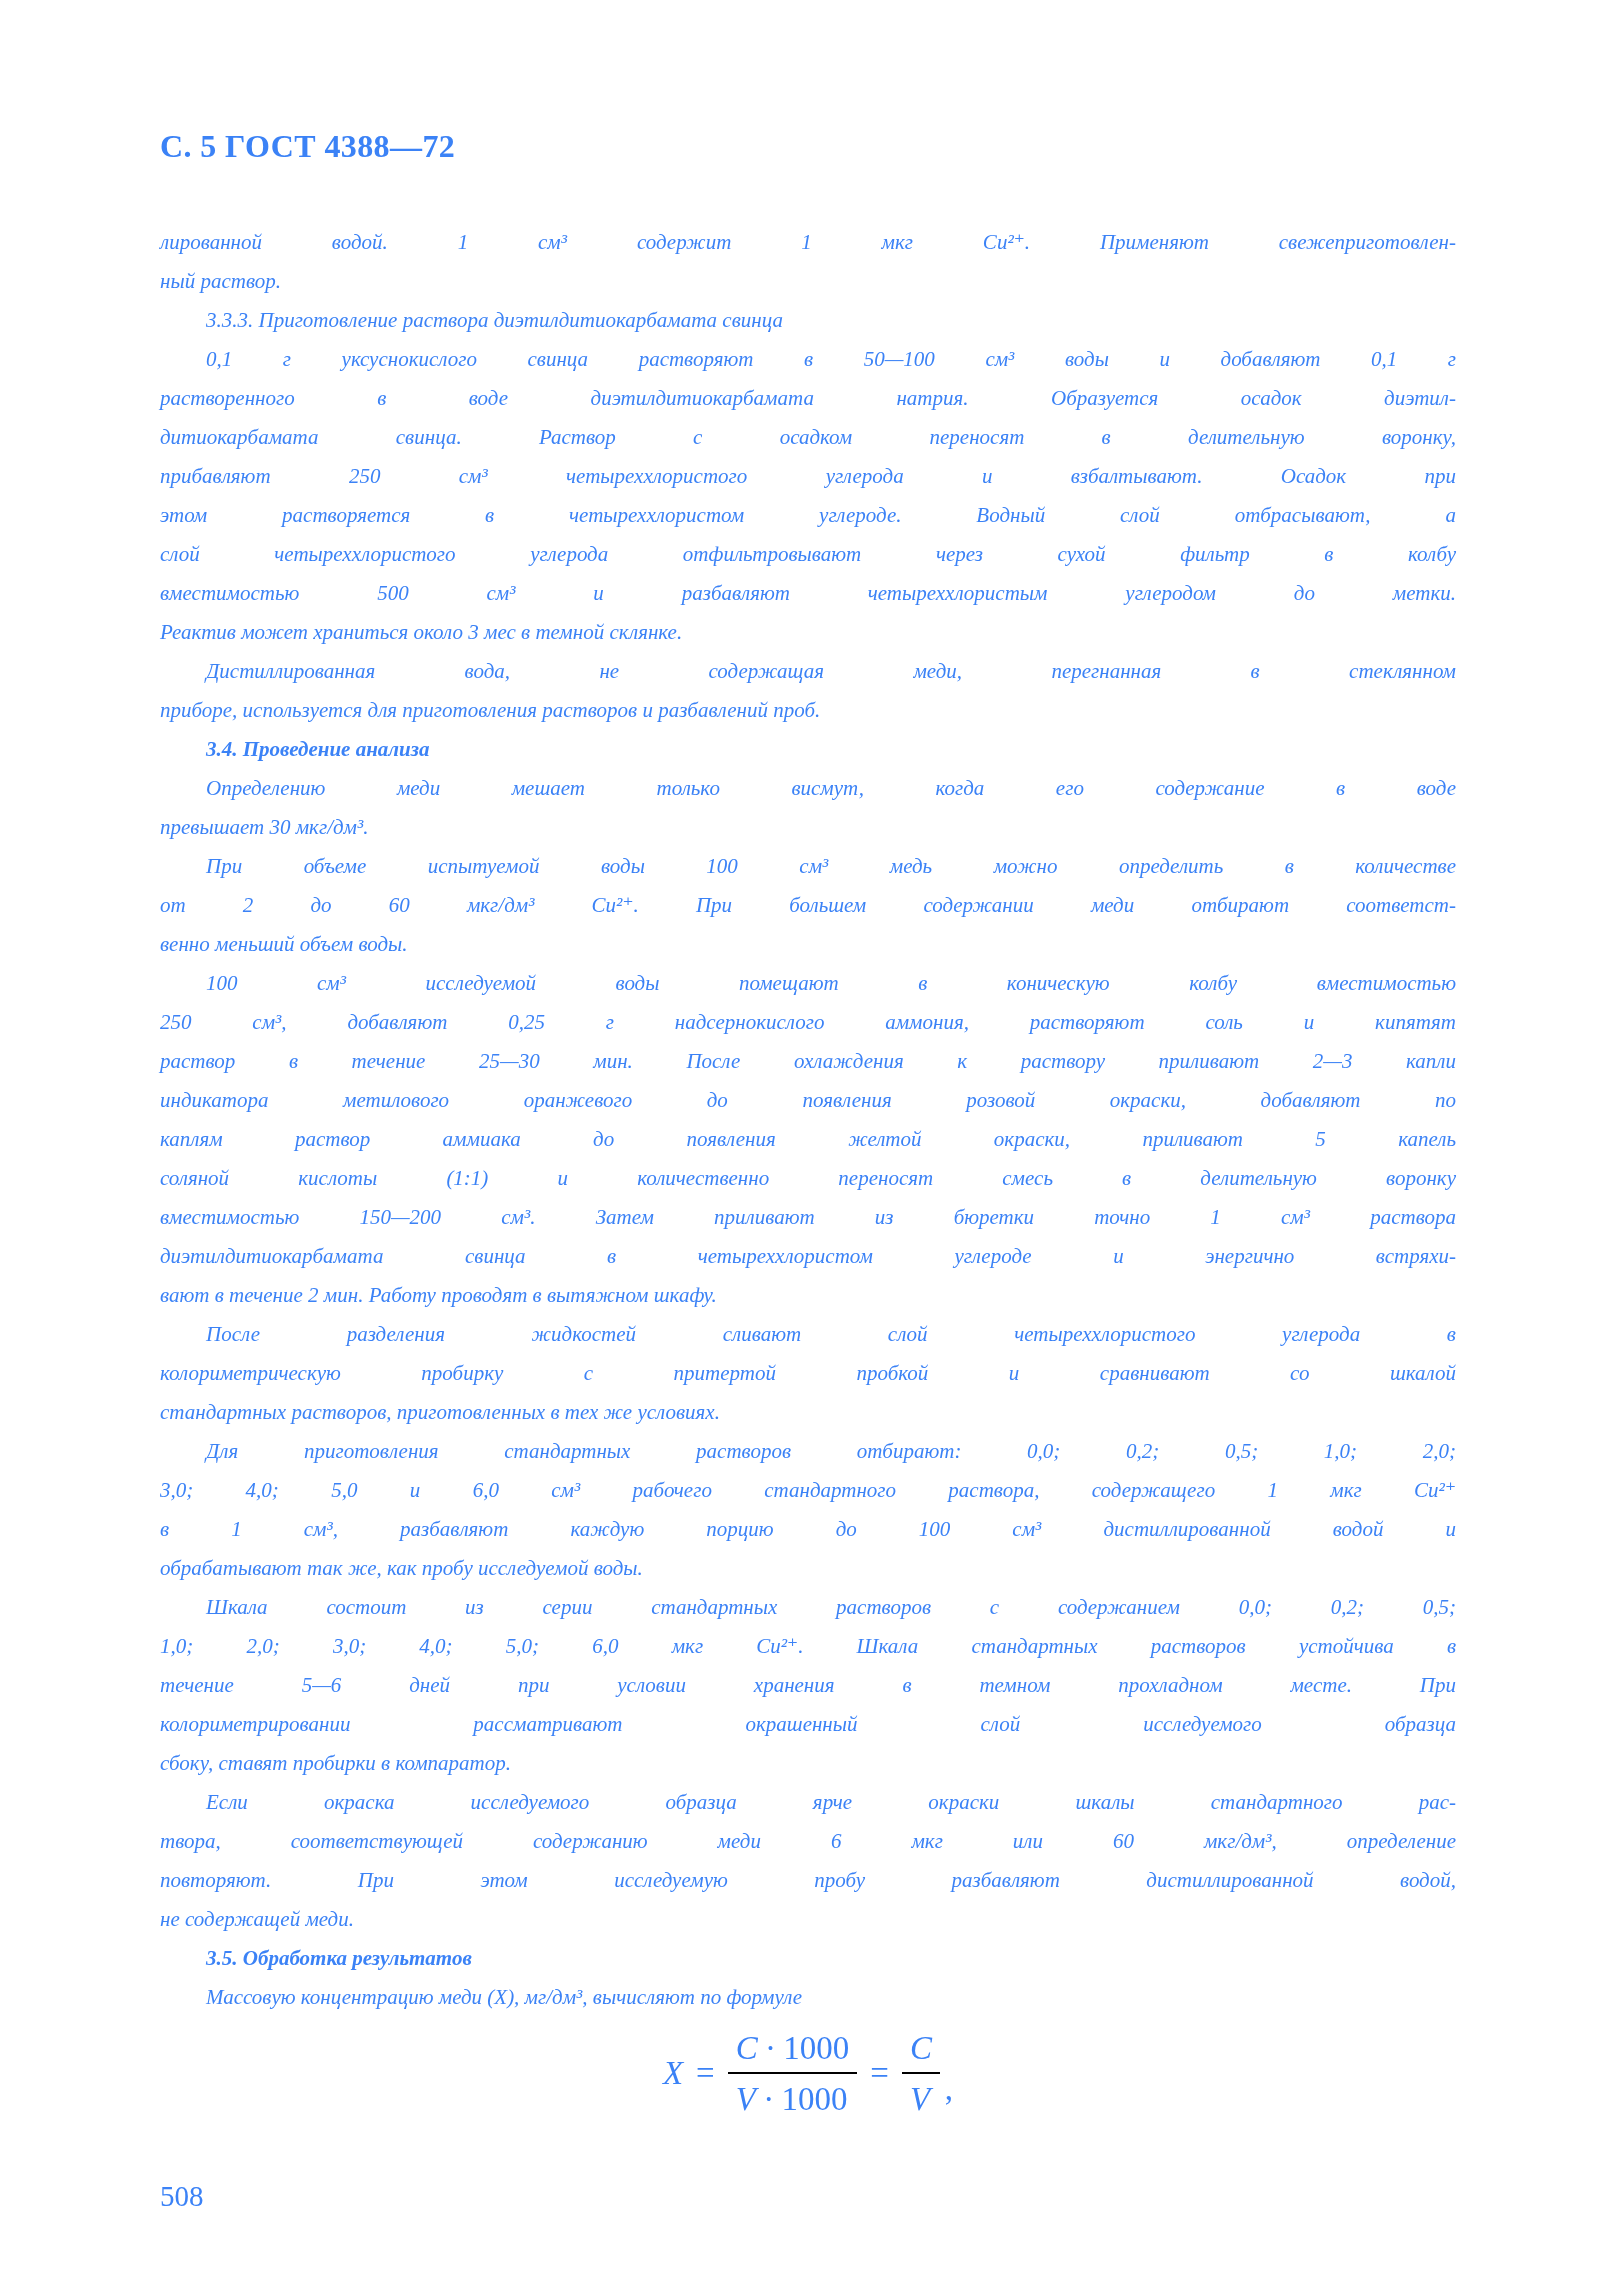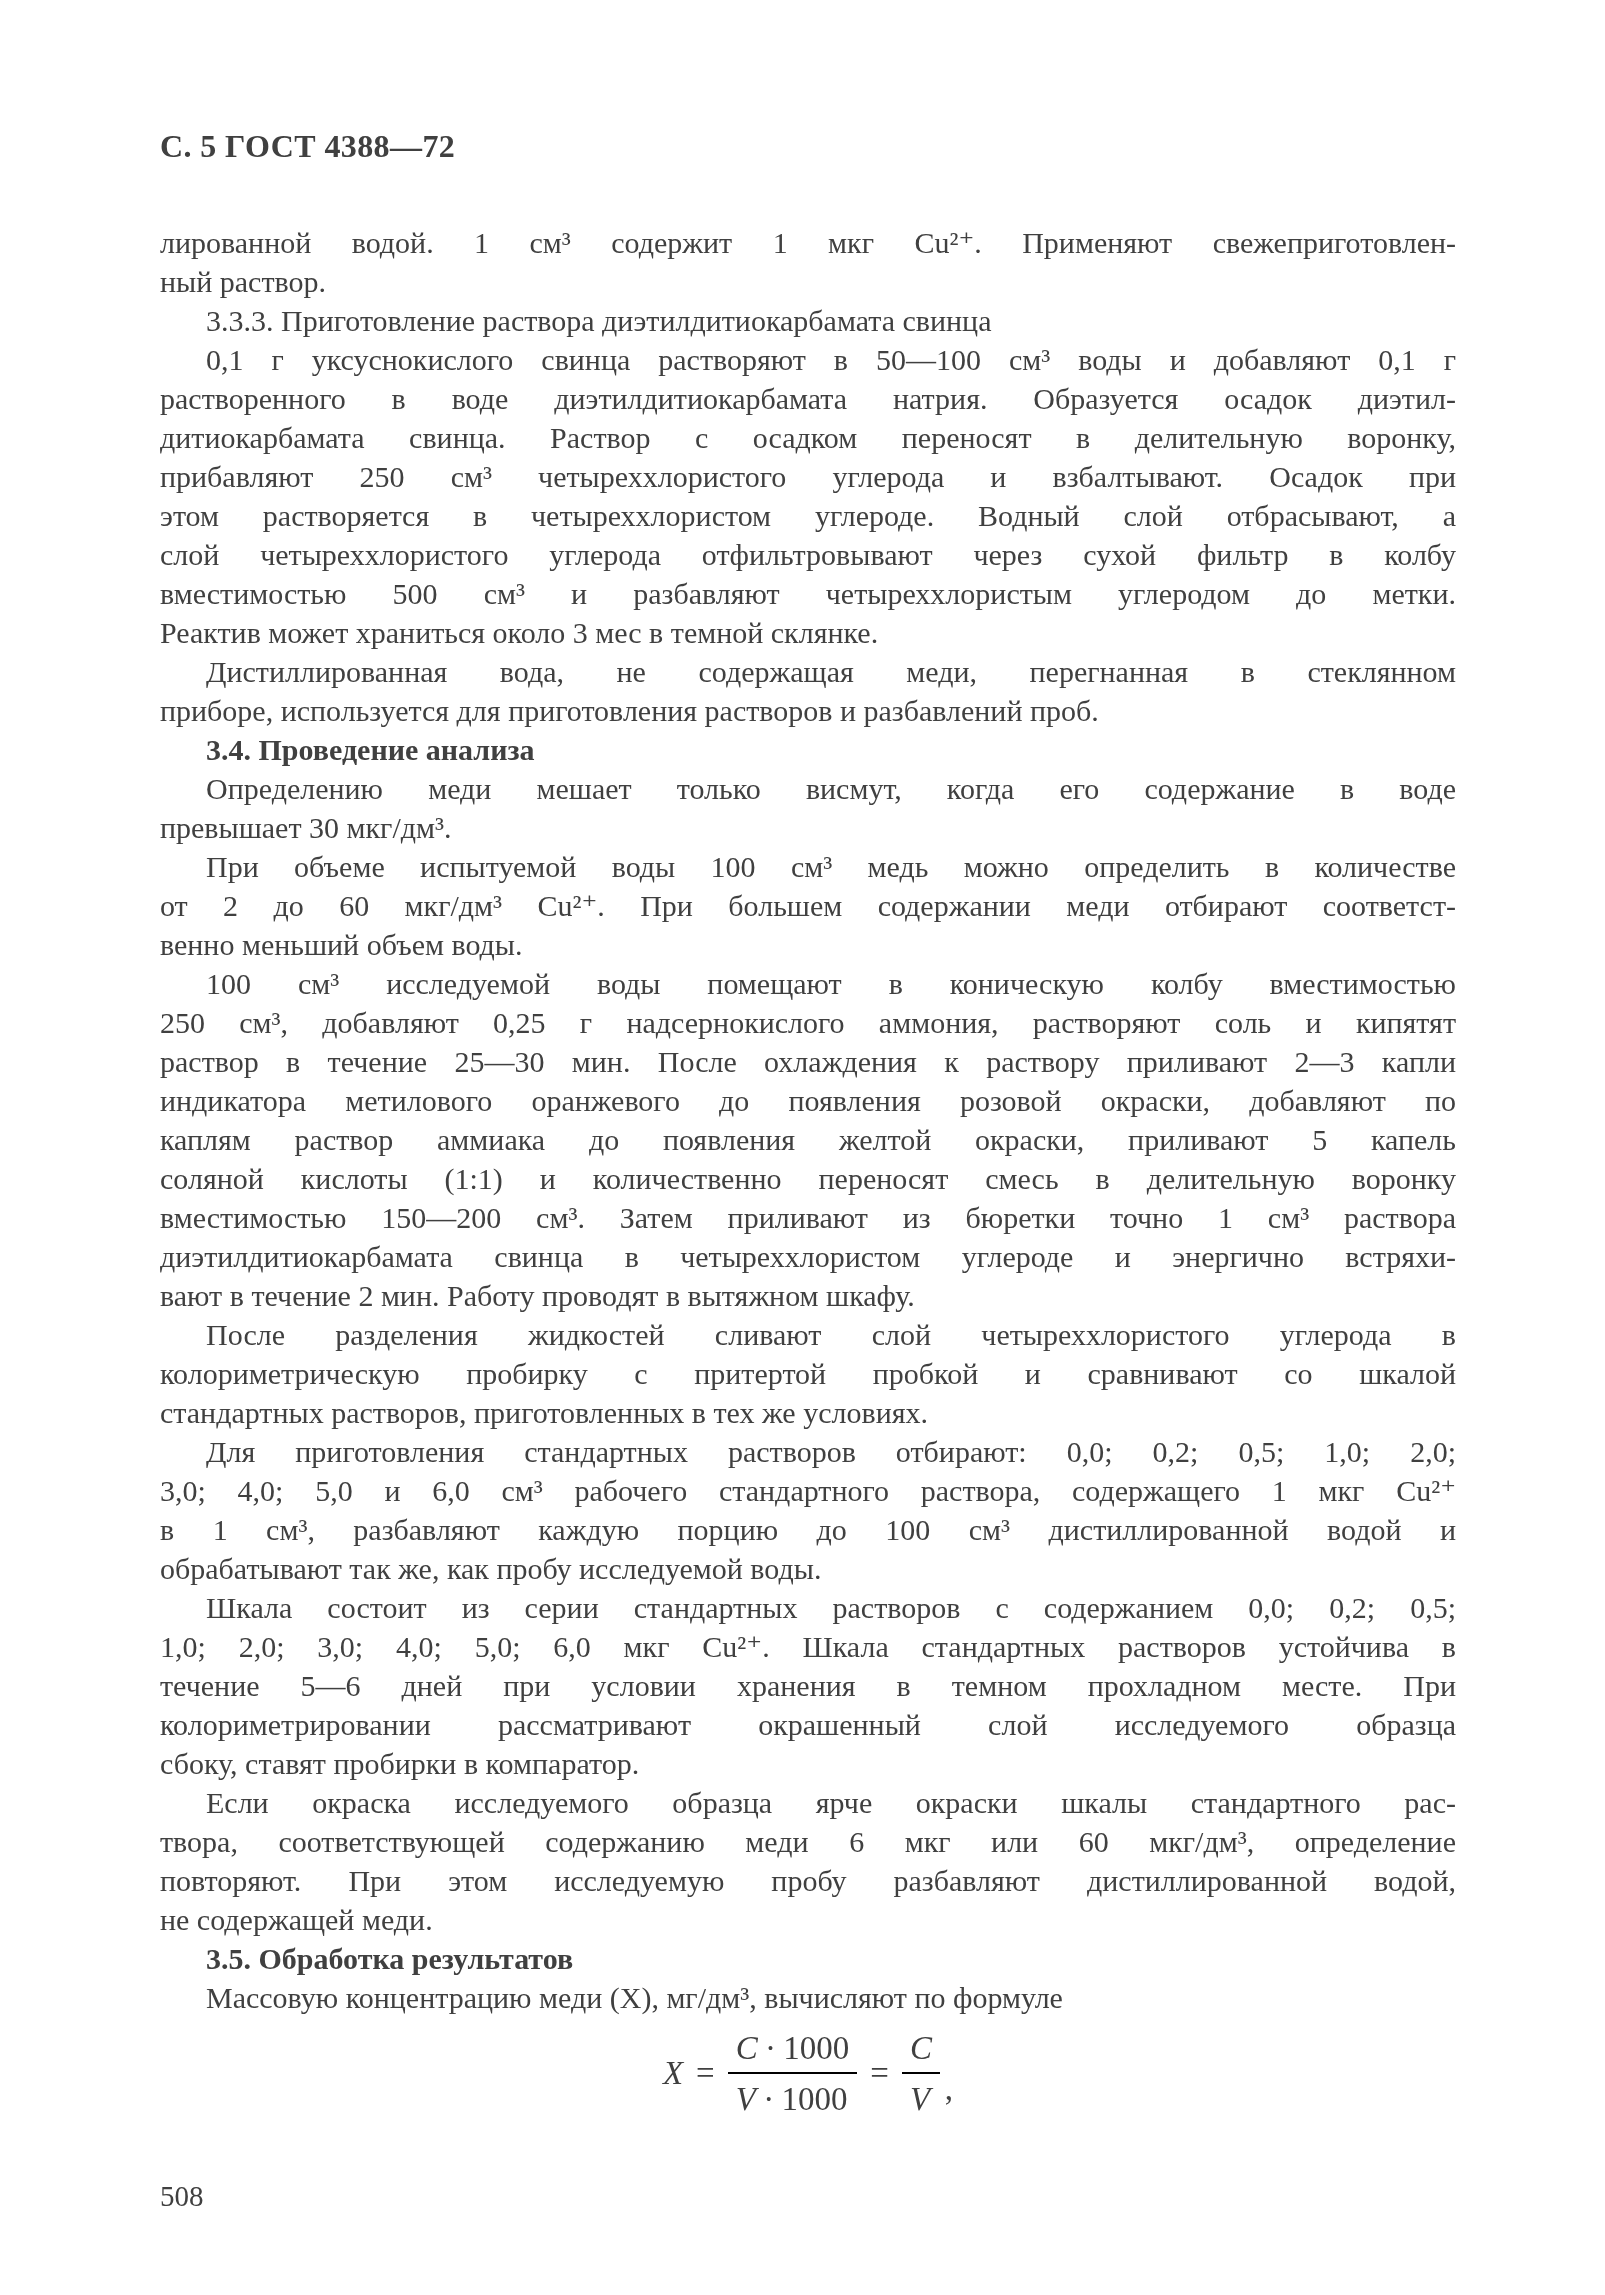--- a/index.html
+++ b/index.html
@@ -5,40 +5,41 @@
   html, body {
     margin: 0;
     padding: 0;
     background: #ffffff;
   }
   .page {
     position: relative;
     width: 1606px;
     height: 2295px;
     background: #ffffff;
-    color: #404040;
+    color: #3b82f6;
     font-family: "Liberation Serif", "DejaVu Serif", serif;
     overflow: hidden;
   }
   .page-header {
     position: absolute;
     left: 160px;
     top: 128px;
     font-size: 32px;
     font-weight: bold;
     letter-spacing: 0.4px;
     white-space: nowrap;
   }
   .doc-body {
     position: absolute;
     left: 160px;
     top: 223px;
     width: 1296px;
-    font-size: 30px;
+    font-size: 21px;
     line-height: 39px;
+    font-style: italic;
   }
   .para { margin: 0; }
   .line {
     text-align: justify;
     text-align-last: justify;
   }
   .line.last {
     text-align-last: left;
   }
   .para.indent .line:first-child {

